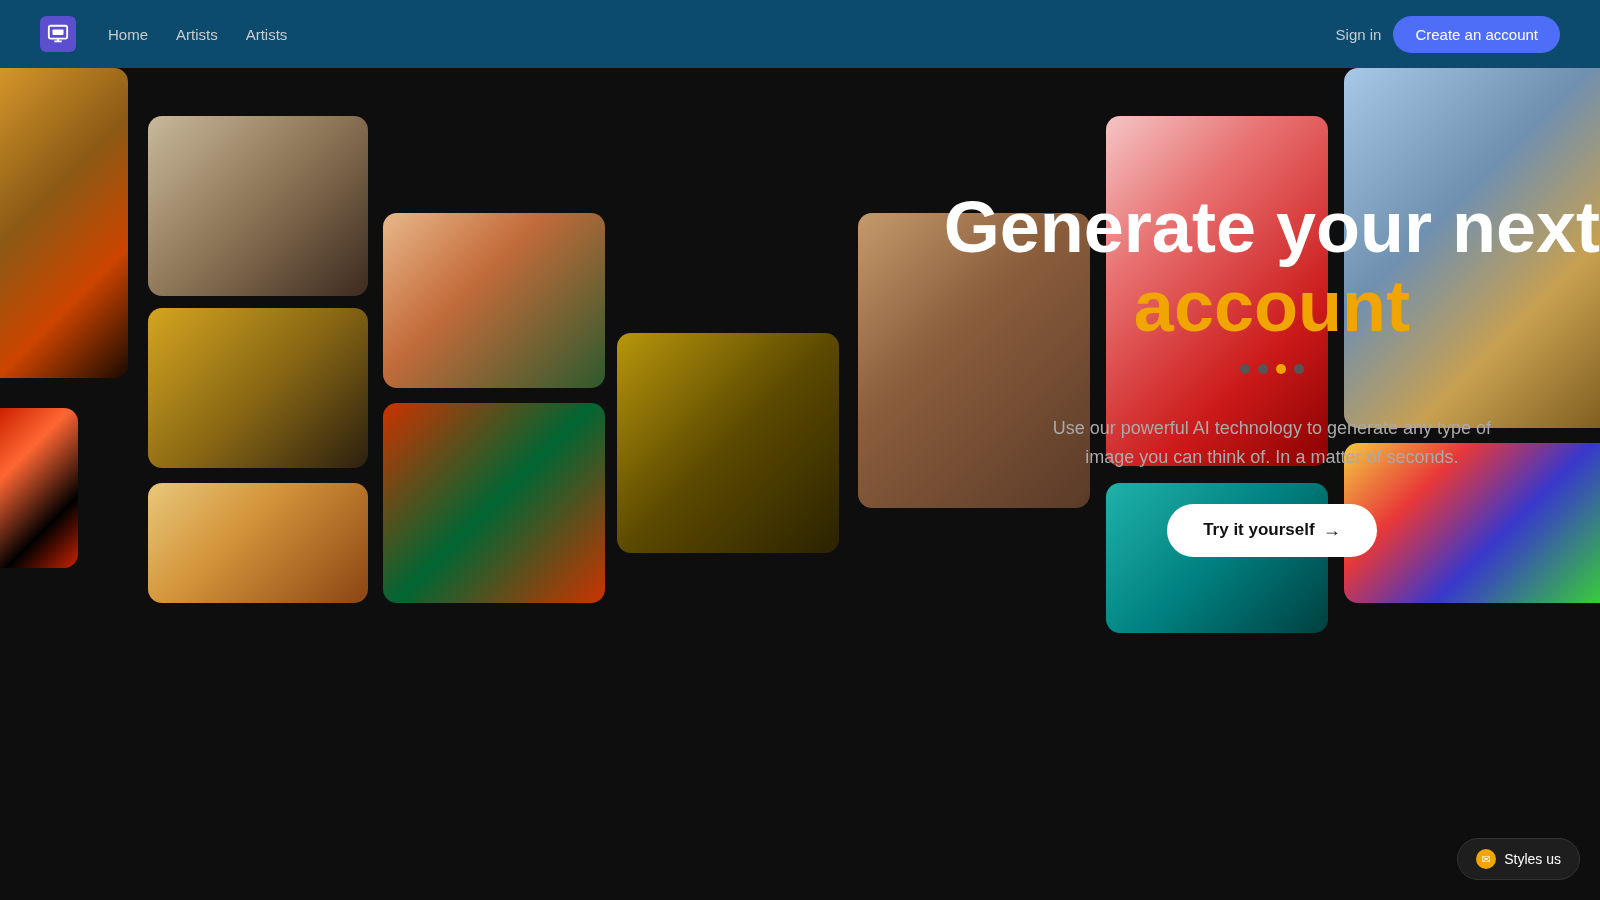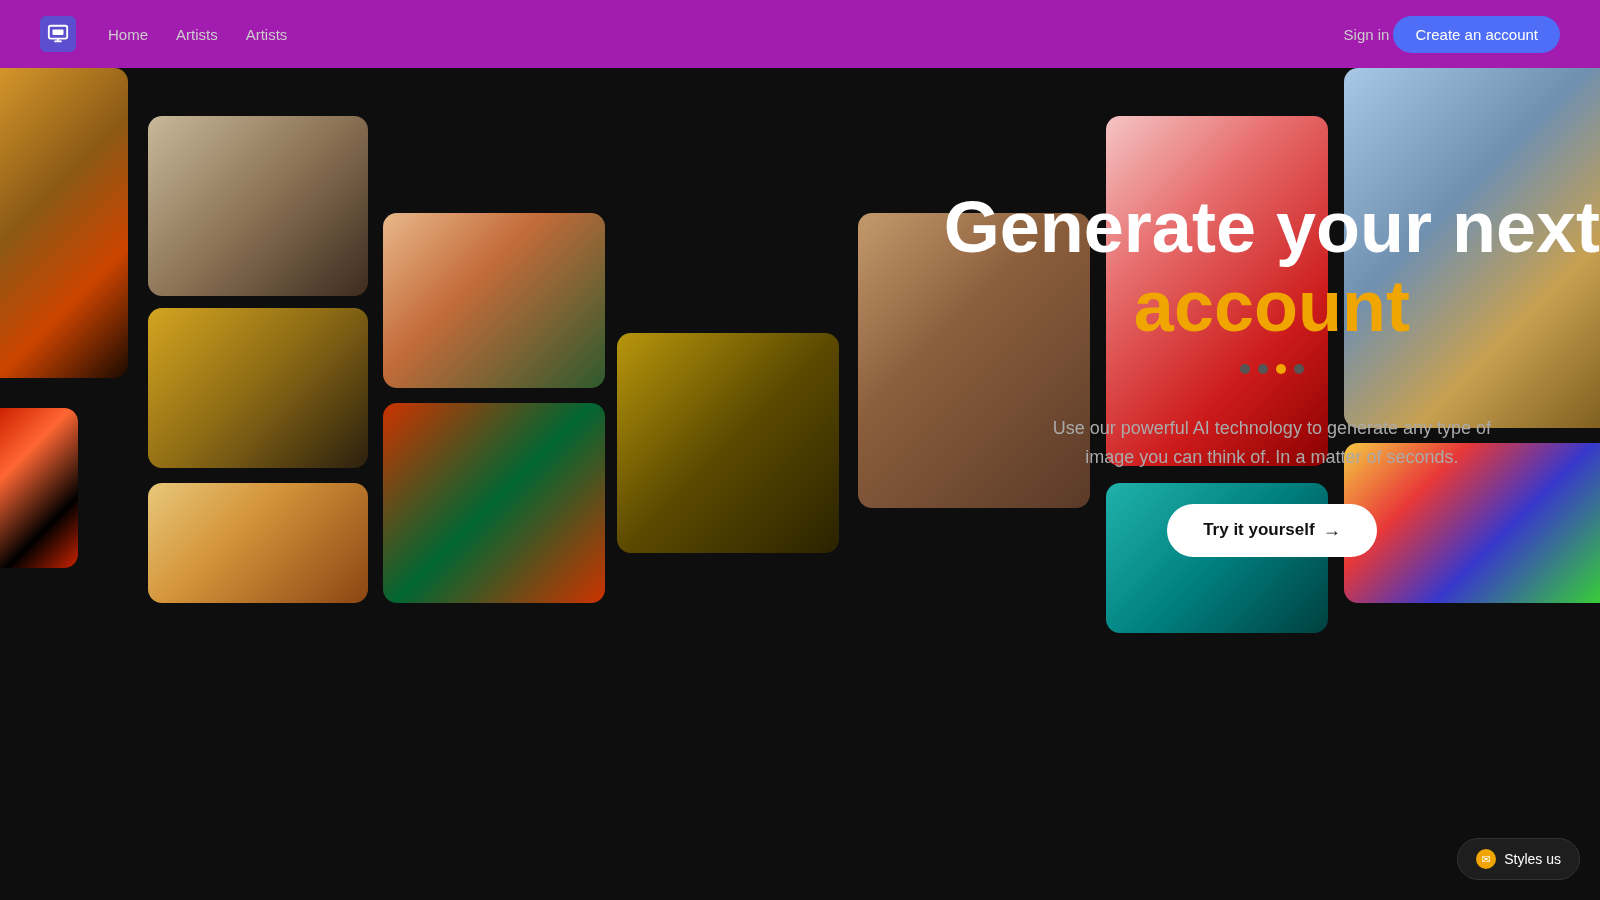--- a/index.html
+++ b/index.html
@@ -11,21 +11,21 @@
       overflow: hidden;
       color: #fff;
     }
 
     
     .navbar {
       display: flex;
       align-items: center;
       padding: 0 40px;
       height: 68px;
-      background: #a21caf;
+      background: #0c4a6e;
       position: relative;
       z-index: 10;
     }
     .nav-logo {
       width: 36px;
       height: 36px;
       background: #5b4fcf;
       border-radius: 6px;
       display: flex;
       align-items: center;
@@ -41,21 +41,21 @@
     }
     .nav-links a {
       color: #ccc;
       text-decoration: none;
       font-size: 15px;
       cursor: pointer;
     }
     .nav-right {
       display: flex;
       align-items: center;
-      gap: 4px;
+      gap: 12px;
       justify-content: flex-end;
     }
     .sign-in-btn {
       color: #ccc;
       font-size: 15px;
       background: none;
       border: none;
       cursor: pointer;
     }
     .create-account-btn {

